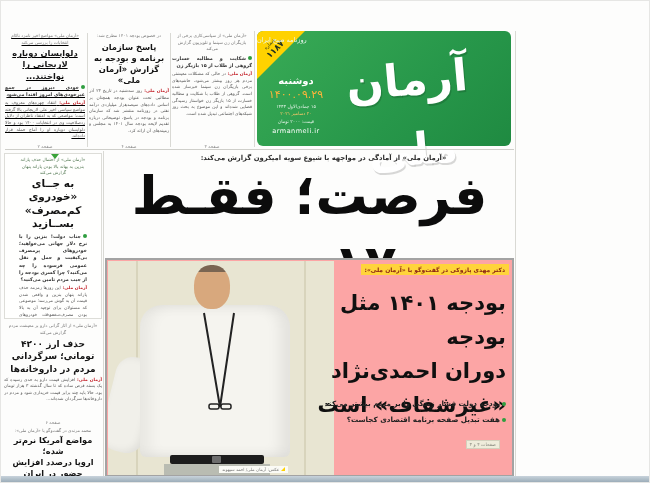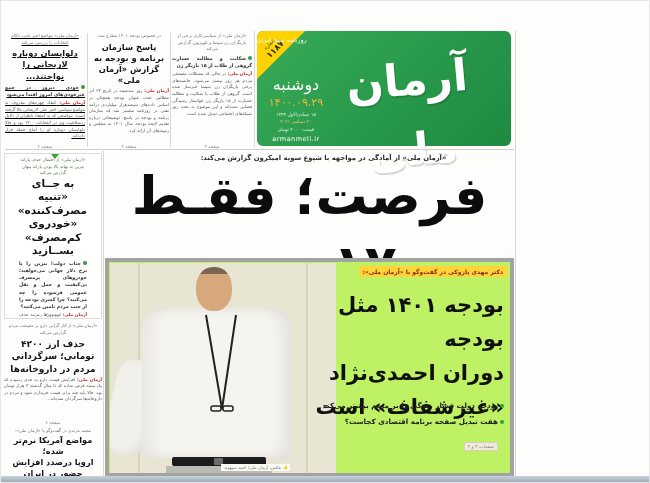--- a/index.html
+++ b/index.html
@@ -17,21 +17,21 @@
             clip-path:polygon(0 0,100% 0,0 100%); background:#ffd200; border-top-left-radius:6px; }
   .corner-txt { position:absolute; left:-6px; top:8px; width:44px; transform:rotate(-45deg);
                 text-align:center; color:#203020; font-size:5px; line-height:1.2; }
   .issue-num { font-size:8.5px; font-weight:bold; }
   .tagline { position:absolute; top:5px; left:0; width:100%; text-align:left;
              color:#eaf7ee; font-size:6.5px; letter-spacing:1px; }
   .brand { position:absolute; top:14px; left:60px; right:8px; text-align:center; color:#ffffff;
            font-size:44px; font-weight:bold; transform:rotate(-5deg); line-height:1.6;
            text-shadow:1px 2px 0 rgba(0,0,0,.15); }
   .dateblock { position:absolute; left:8px; top:44px; width:62px; text-align:center; color:#fff; }
-  .day { font-size:16px; font-weight:normal; }
+  .day { font-size:10px; font-weight:bold; }
   .date-fa { font-size:11px; font-weight:normal; color:#ffb43a; margin:2px 0; }
   .d-sm { font-size:4.6px; line-height:1.6; color:#e4f3e8; }
   .d-org { color:#ffc76a; }
   .site { font-size:6.5px; direction:ltr; color:#ffffff; margin-top:2px; letter-spacing:.5px; }
 
   
   .col { position:absolute; top:32px; height:117px; width:80px; overflow:hidden; }
   .kicker { font-size:4.4px; color:#777; text-align:center; line-height:1.5; }
   .kicker-g { font-size:4.4px; color:#557a55; text-align:center; line-height:1.5; }
   .hl-s { font-size:8.3px; font-weight:bold; color:#151515; text-align:center; line-height:1.35; margin:2px 0; }
@@ -44,21 +44,21 @@
 
   
   .lead-block { position:absolute; left:104px; top:150px; width:409px; height:106px; }
   .lead-kicker { margin-top:3px; text-align:center; font-size:6.8px; font-weight:bold; color:#2c2c2c;padding-left:28px; }
   .lead-hl { text-align:center; font-size:52px; font-weight:bold; color:#0c0c0c; line-height:68px; }
   .lead-bullets { display:flex; justify-content:space-between; padding:0 8px; margin-top:2px; }
   .lead-bullets .bi { font-size:6.8px; font-weight:bold; color:#222; }
 
   
   .feature { position:absolute; left:104px; top:257px; width:409px; height:219px;
-             background:#bef264; border:4px solid #a3a3a3; overflow:hidden; }
+             background:#fca5a5; border:2px solid #a3a3a3; overflow:hidden; }
   .f-kicker { position:absolute; right:3px; top:4px; background:#ffd43a; color:#8a2412;
               font-size:6px; font-weight:bold; padding:2px 4px; }
   .f-hl { position:absolute; right:6px; top:26px; width:190px; text-align:right; }
   .f-hl div { font-size:21px; font-weight:bold; color:#101010; line-height:34px; }
   .f-bullets { position:absolute; right:6px; top:139px; width:190px; text-align:right; }
   .f-bullets .bi { display:block; font-size:7.2px; font-weight:bold; color:#222; margin-bottom:7px; }
   .f-page { position:absolute; right:12px; top:180px; font-size:4.6px; color:#8a8a80;
             border:1px solid #d3d0bd; padding:1px 3px; background:#efecdb; }
   .f-credit { position:absolute; left:112px; bottom:2px; background:#fbfbf6; font-size:4.3px;
               color:#777; padding:1px 3px; }
@@ -183,21 +183,20 @@
     </div>
     <div class="f-page">صفحات ۴ و ۳</div>
     <div class="f-credit"><span class="tri-y"></span><span>عکس: آرمان ملی/ احمد سپهوند</span></div>
   </div>
 
   <div class="lart boxed" style="top:152px; height:166px;">
     <span class="tri-g"></span>
     <div class="kicker-g">«آرمان ملی» از احتمال حذف یارانه بنزین به بهانه بالا بودن یارانه پنهان گزارش می‌کند</div>
     <div class="hl-m">
       <div>به جــای</div>
-      <div>«تنبیه مصرف‌کننده»</div>
       <div>«خودروی کم‌مصرف»</div>
       <div>بســازید</div>
     </div>
     <div class="gb"><span class="dot"></span><span>جناب دولت! بنزین را با نرخ دلار جهانی می‌خواهید؛ خودروهای پرمصرف بی‌کیفیت و حمل و نقل عمومی فرسوده را چه می‌کنید؟ چرا کسری بودجه را از جیب مردم تامین می‌کنید؟</span></div>
     <div class="body-sm"><span class="lead-red">آرمان ملی:</span> <span>این روزها زمزمه حذف یارانه پنهان بنزین و واقعی شدن قیمت آن به گوش می‌رسد؛ موضوعی که مسئولان برای توجیه آن به بالا بودن مصرف سوخت خودروهای داخلی و قاچاق سوخت اشاره می‌کنند؛ اما کارشناسان می‌گویند پیش از تنبیه مصرف‌کننده باید خودروی استاندارد و کم‌مصرف ساخت و حمل و نقل عمومی را توسعه داد.</span></div>
     <div class="pref">صفحه ۷</div>
   </div>
 
   <div class="lart" style="top:322px; height:103px;">
     <div class="kicker">«آرمان ملی» از آثار گرانی دارو بر معیشت مردم گزارش می‌کند</div>

